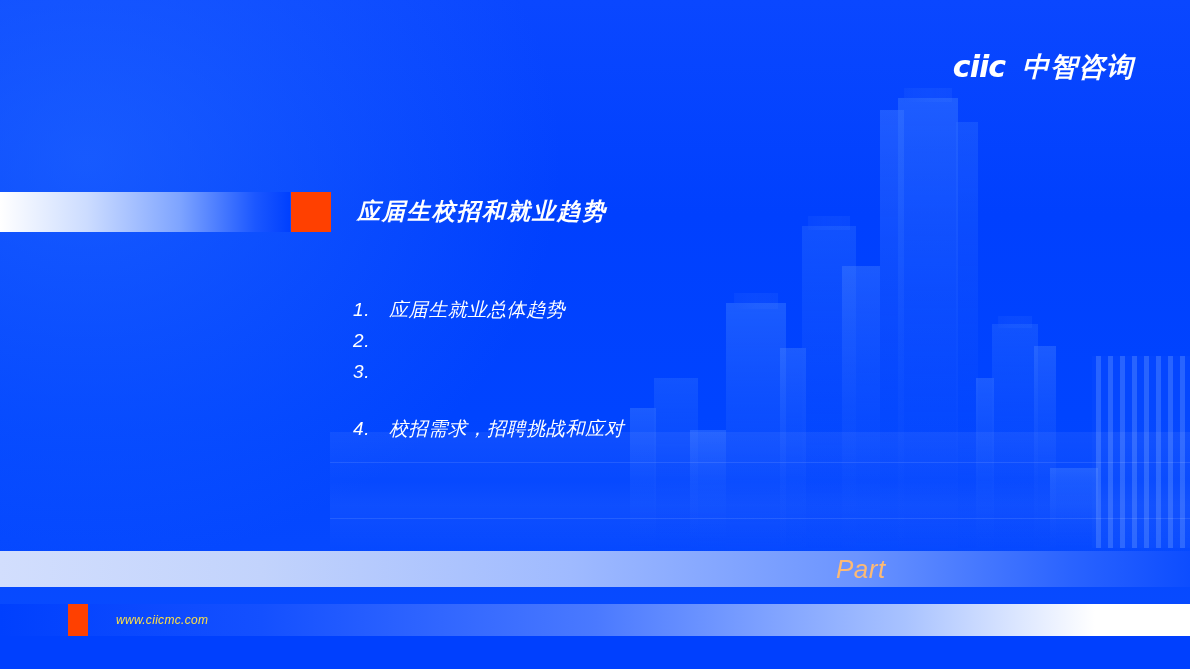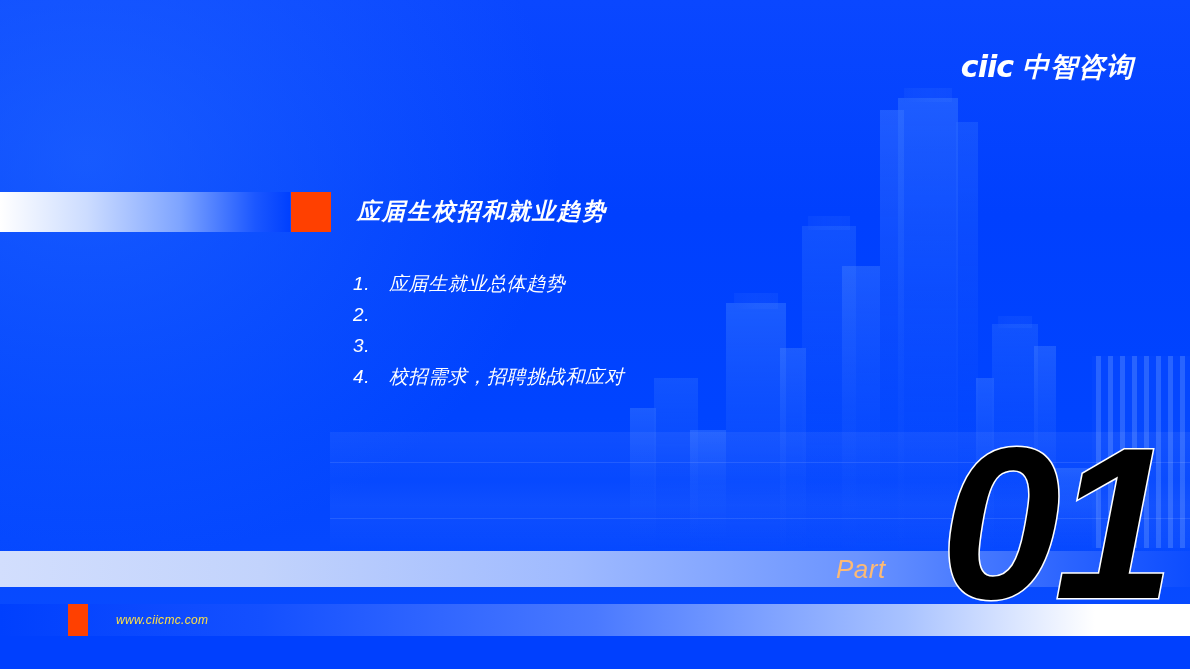--- a/index.html
+++ b/index.html
@@ -79,20 +79,21 @@
     letter-spacing: -1px;
     line-height: 1;
     font-family: "DejaVu Sans", sans-serif;
   }
   .logo-cn {
     font-size: 27px;
     font-weight: bold;
     color: #ffffff;
     letter-spacing: 1px;
     line-height: 1;
+    margin-left: 8px;
   }
 
   
   .title-bar {
     position: absolute;
     left: 0;
     top: 192px;
     width: 290px;
     height: 40px;
     background: linear-gradient(90deg, #ffffff 0%, #ccdcff 30%, #7ea4ff 62%, #1b57ff 88%, #0040fe 100%);
@@ -131,21 +132,21 @@
     color: #ffffff;
     line-height: 31px;
     letter-spacing: 0.6px;
     white-space: nowrap;
   }
   .agenda-num {
     width: 36px;
     flex: 0 0 36px;
     font-family: "Liberation Sans", sans-serif;
   }
-  .agenda-label { flex: 0 1 auto; }
+  .agenda-label { flex: 0 1 auto; margin-top: 26px; }
 
   
   .big-number {
     position: absolute;
     right: 22px;
     bottom: 38px;
     font-size: 215px;
     font-weight: bold;
     color: #000000;
     line-height: 1;
@@ -303,21 +304,20 @@
     </div>
     <div class="agenda-item">
       <span class="agenda-num">3.</span>
     </div>
     <div class="agenda-item">
       <span class="agenda-num">4.</span>
       <span class="agenda-label">校招需求，招聘挑战和应对</span>
     </div>
   </div>
 
-  <div class="big-number">01</div>
 
   <div class="part-band"></div>
   <div class="part-label">Part</div>
 
   <div class="footer"></div>
   <div class="footer-square"></div>
   <div class="footer-url">www.ciicmc.com</div>
   <div class="footer-strip"></div>
 
 </div>

